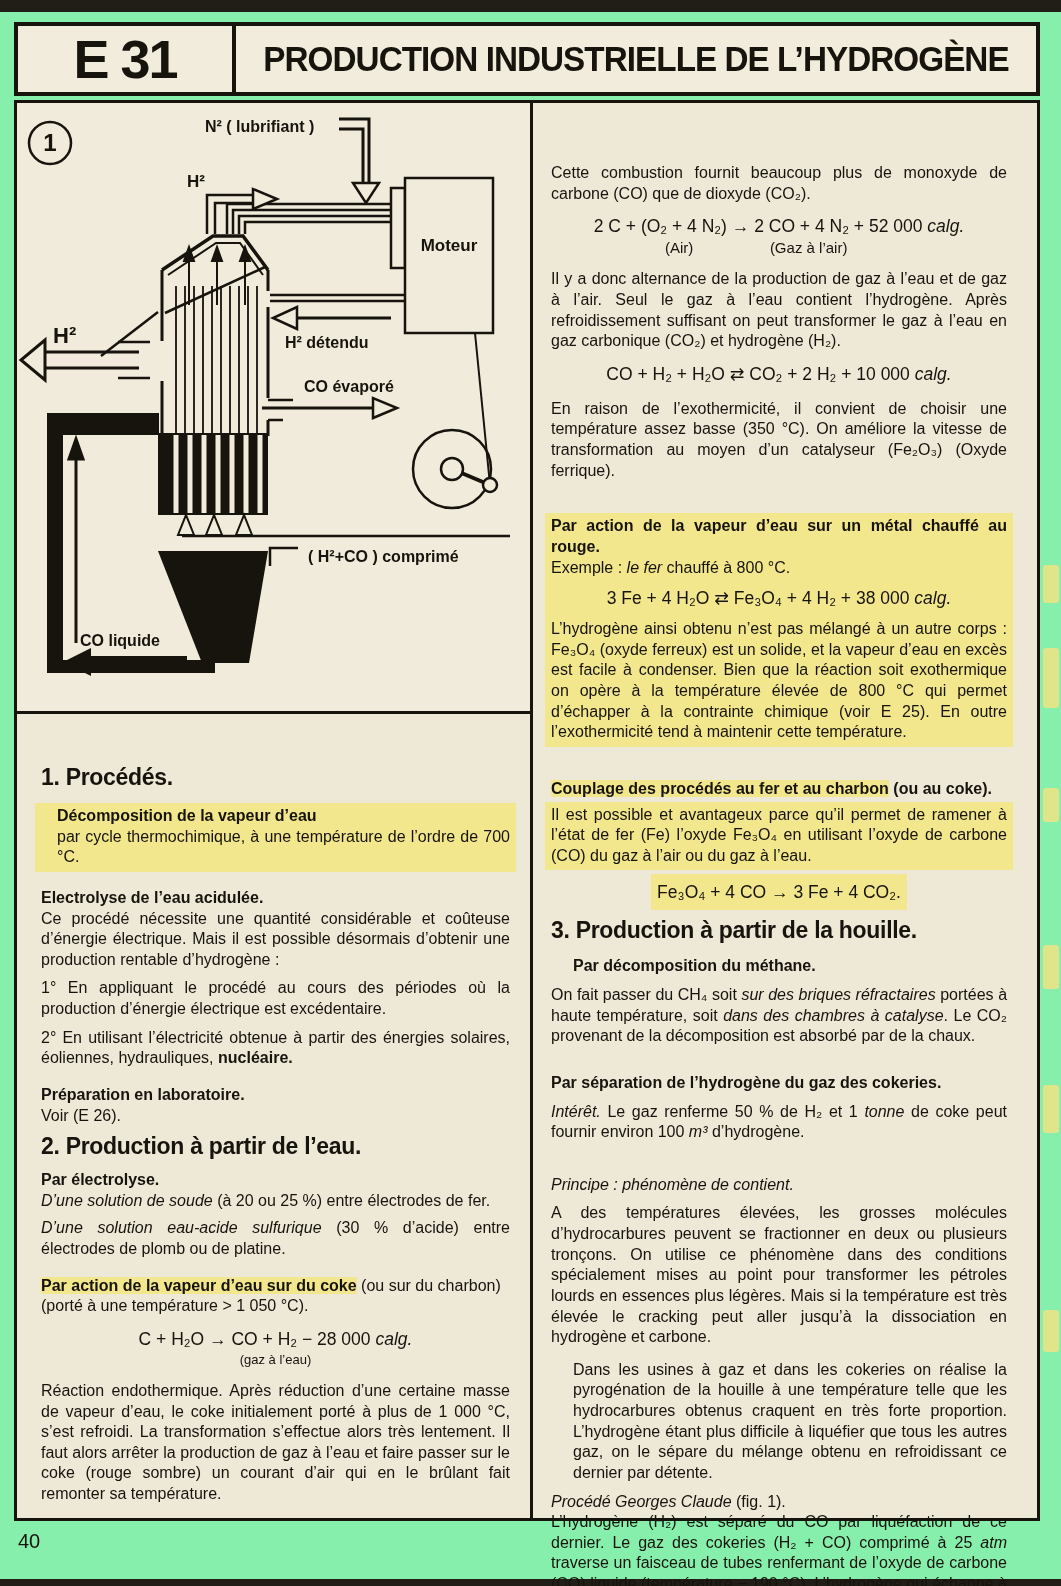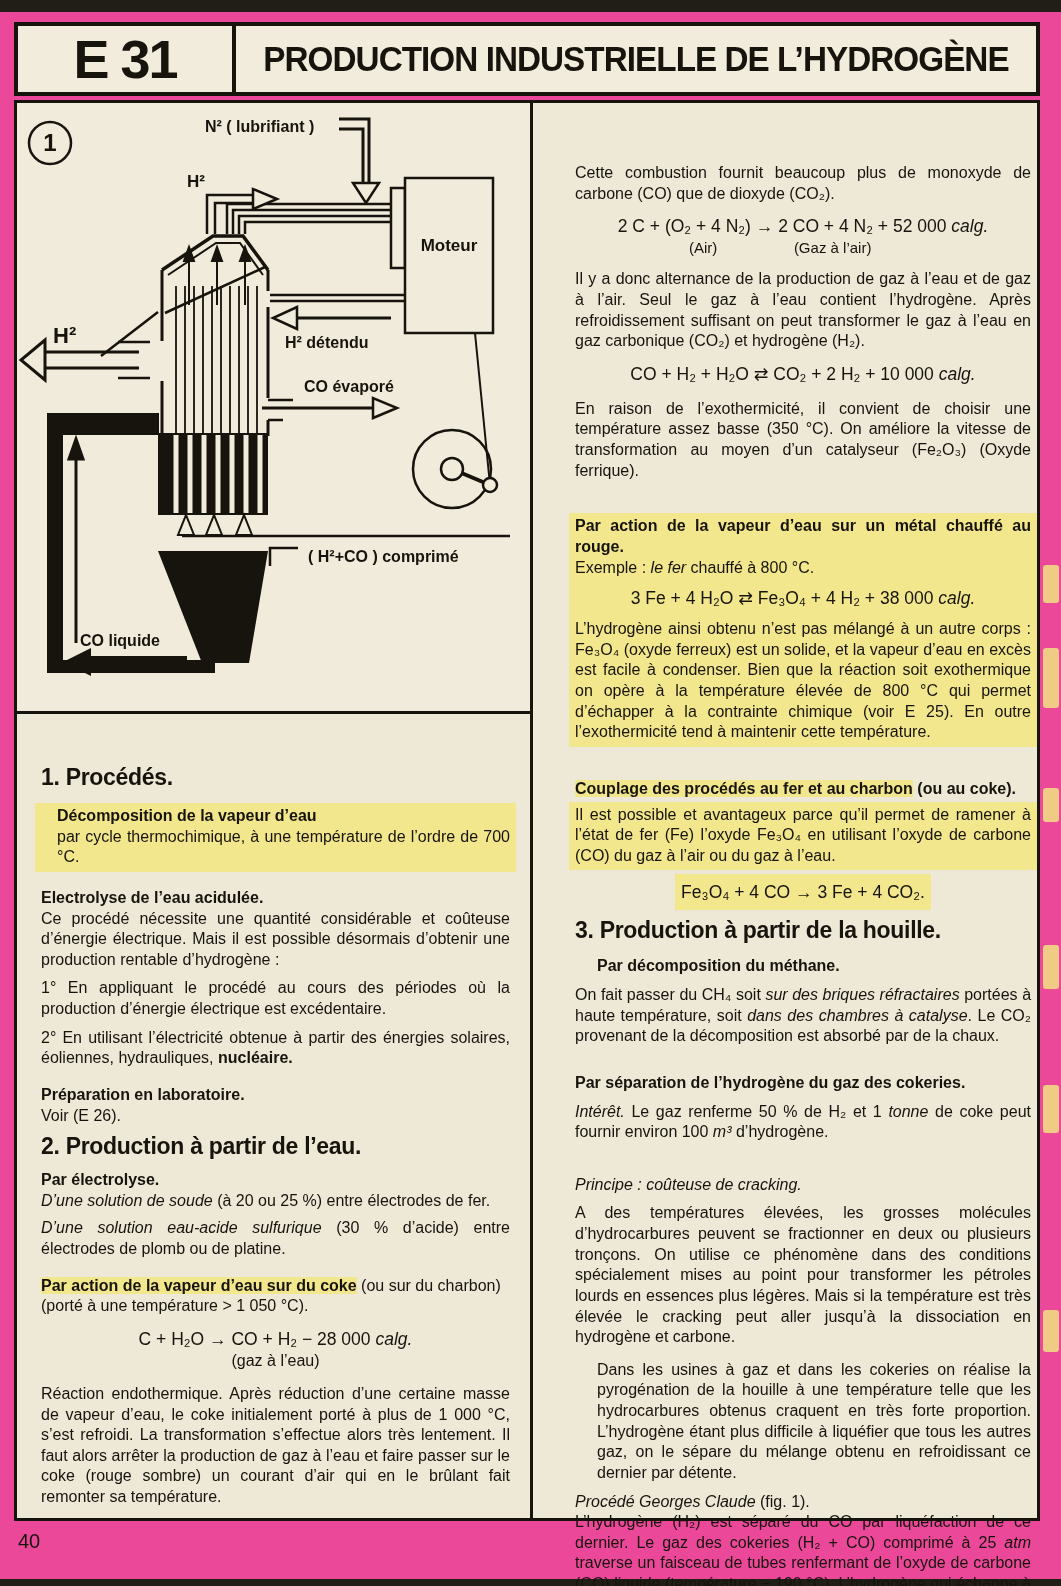--- a/index.html
+++ b/index.html
@@ -1,44 +1,44 @@
 <!DOCTYPE html>
 <html><head>
 <meta charset="utf-8">
 <style>
   html,body{margin:0;padding:0;background:#b8b2a2;}
-  .page{position:relative;width:1061px;height:1586px;background:#ec4899;
+  .page{position:relative;width:1061px;height:1586px;background:#86efac;
         font-family:"Liberation Sans","DejaVu Sans",sans-serif;color:#17130d;overflow:hidden;}
   .edge{position:absolute;left:0;width:100%;background:#211e17;}
   .edge.top{top:0;height:12px;}
   .edge.bottom{bottom:0;height:7px;}
   .header-box{position:absolute;left:14px;top:22px;width:1026px;height:74px;border:4px solid #17130d;
         background:#f1ecdc;display:flex;box-sizing:border-box;}
   .header-code{width:214px;border-right:4px solid #17130d;display:flex;align-items:center;justify-content:center;
         font-size:54px;font-weight:bold;letter-spacing:-2px;}
   .header-title{flex:1;display:flex;align-items:center;justify-content:center;font-size:35px;font-weight:bold;
         letter-spacing:-1px;transform:scaleX(.95);white-space:nowrap;}
   .main-box{position:absolute;left:14px;top:100px;width:1026px;height:1421px;border:3px solid #17130d;
         background:#eee8d7;box-sizing:border-box;}
   .col-divider{position:absolute;left:513px;top:0;bottom:0;width:3px;background:#17130d;}
   .figure-box{position:absolute;left:0;top:0;width:513px;height:611px;border-bottom:3px solid #17130d;
         box-sizing:border-box;background:#f1ebdb;}
   .left-col{position:absolute;left:0;top:611px;width:513px;bottom:0;padding:50px 20px 0 24px;box-sizing:border-box;}
-  .right-col{position:absolute;left:540px;top:0;width:490px;bottom:0;padding:60px 16px 0 18px;box-sizing:border-box;}
+  .right-col{position:absolute;left:516px;top:0;width:490px;bottom:0;padding:60px 16px 0 18px;box-sizing:border-box;}
   p{margin:0 0 7px;font-size:16px;line-height:1.29;text-align:justify;}
   .m0{margin-bottom:0;}
   .bold{font-weight:bold;}
   h2.section{font-size:23px;margin:0 0 10px;letter-spacing:-.3px;}
   .hl{background:#f2e78d;}
   .hl-block{background:#f2e78d;padding:3px 6px 4px;margin:0 -6px 8px;}
   .eq{position:relative;font-size:17.5px;text-align:center;margin:12px 0 14px;}
   .eq i{font-style:italic;}
   .eq .hl{padding:8px 6px;}
   .eq-sub{position:absolute;font-size:15px;top:23px;}
-  .eq-note{display:block;font-size:16px;margin-top:2px;}
+  .eq-note{display:block;font-size:13px;margin-top:2px;}
   .mt8{margin-top:8px;}.mt12{margin-top:12px;padding-left:22px;}.mt16{margin-top:16px;}.mt20{margin-top:32px;}
   .mt26{margin-top:26px;}.mt30{margin-top:30px;}.mt40{margin-top:40px;}
   .page-number{position:absolute;left:18px;top:1530px;font-size:20px;}
   .mark{position:absolute;width:16px;background:#f0e383;opacity:.85;border-radius:3px;}
   svg text{fill:#17130d;font-family:"Liberation Sans","DejaVu Sans",sans-serif;}
 </style>
 </head>
 <body>
 
 <div class="page">
@@ -244,21 +244,21 @@
       </div>
 
       <h2 class="section mt40">3. Production à partir de la houille.</h2>
 
       <p class="bold m0 mt12">Par décomposition du méthane.</p>
       <p class="mt8"><span>On fait passer du CH₄ soit </span><i>sur des briques réfractaires</i><span> portées à haute température, soit </span><i>dans des chambres à catalyse</i><span>. Le CO₂ provenant de la décomposition est absorbé par de la chaux.</span></p>
 
       <p class="bold m0 mt26">Par séparation de l’hydrogène du gaz des cokeries.</p>
       <p class="mt8"><i>Intérêt.</i><span> Le gaz renferme 50 % de H₂ et 1 </span><i>tonne</i><span> de coke peut fournir environ 100 </span><i>m³</i><span> d’hydrogène.</span></p>
 
-      <p class="m0 mt20"><i>Principe : coûteuse de cracking.</i></p>
+      <p class="m0 mt20"><i>Principe : phénomène de contient.</i></p>
       <p class="mt8">A des températures élevées, les grosses molécules d’hydrocarbures peuvent se fractionner en deux ou plusieurs tronçons. On utilise ce phénomène dans des conditions spécialement mises au point pour transformer les pétroles lourds en essences plus légères. Mais si la température est très élevée le cracking peut aller jusqu’à la dissociation en hydrogène et carbone.</p>
 
       <p class="mt12">Dans les usines à gaz et dans les cokeries on réalise la pyrogénation de la houille à une température telle que les hydrocarbures obtenus craquent en très forte proportion. L’hydrogène étant plus difficile à liquéfier que tous les autres gaz, on le sépare du mélange obtenu en refroidissant ce dernier par détente.</p>
 
       <p class="m0 mt8"><i>Procédé Georges Claude</i><span> (fig. 1).</span></p>
       <p class="m0"><span>L’hydrogène (H₂) est séparé du CO par liquéfaction de ce dernier. Le gaz des cokeries (H₂ + CO) comprimé à 25 </span><i>atm</i><span> traverse un faisceau de tubes renfermant de l’oxyde de carbone (CO) liquide (température − 190 °C). L’hydrogène qui échappe à la liquéfaction abandonne les dernières traces de CO gazeux dans la partie supérieure du faisceau et va se détendre dans un moteur où il se refroidit. Les lubrifiants usuels étant gelés à la température de fonctionnement du moteur il faut graisser ce dernier avec de l’azote (N₂).</span></p>
     </div>
   </div>
 
   <div class="mark" style="left:1043px;top:565px;height:38px;"></div>

